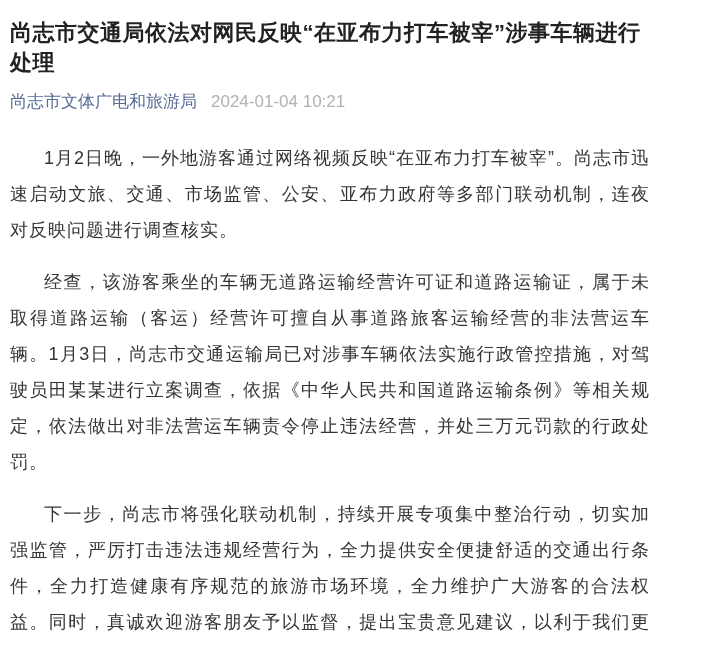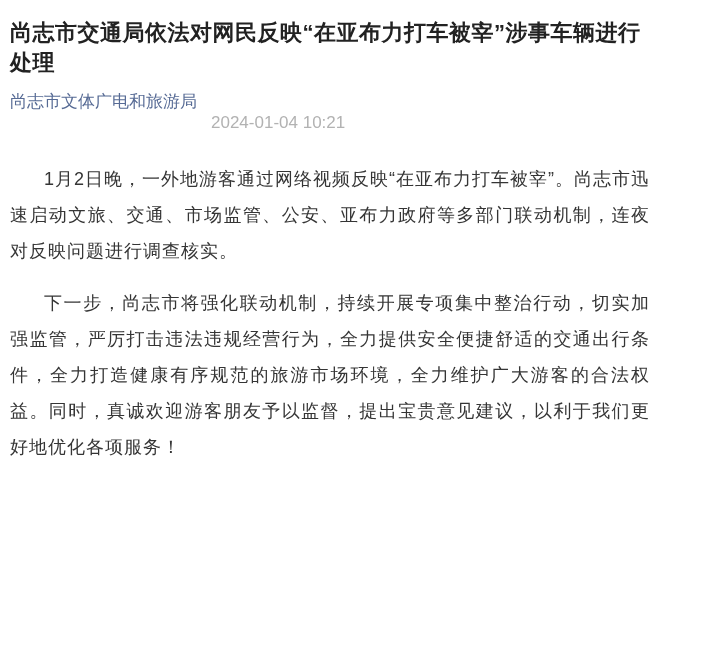--- a/index.html
+++ b/index.html
@@ -20,35 +20,34 @@
   .article-title {
     margin: 2px 0 13px 0;
     font-size: 22px;
     font-weight: 700;
     line-height: 30px;
     letter-spacing: 0.5px;
     color: #222222;
   }
   .meta-row {
     display: flex;
-    align-items: flex-start;
+    align-items: center;
     gap: 14px;
     margin: 0 0 27px 0;
     font-size: 17px;
     line-height: 22px;
     white-space: nowrap;
   }
   .account-link {
     color: #576b95;
     text-decoration: none;
     cursor: pointer;
   }
   .meta-gray {
     color: #b2b2b2;
-    margin-top: 21px;
   }
   .article-body p {
     margin: 0 0 16px 0;
     font-size: 18px;
     line-height: 36px;
     letter-spacing: 1px;
     color: #353535;
     text-align: justify;
     text-indent: 34px;
     word-break: break-all;
@@ -61,16 +60,17 @@
 
   <h1 class="article-title">尚志市交通局依法对网民反映“在亚布力打车被宰”涉事车辆进行处理</h1>
 
   <div class="meta-row">
     <a class="account-link">尚志市文体广电和旅游局</a>
     <span class="meta-gray">2024-01-04 10:21</span>
   </div>
 
   <div class="article-body">
     <p>1月2日晚，一外地游客通过网络视频反映“在亚布力打车被宰”。尚志市迅速启动文旅、交通、市场监管、公安、亚布力政府等多部门联动机制，连夜对反映问题进行调查核实。</p>
+    <p>经查，该游客乘坐的车辆无道路运输经营许可证和道路运输证，属于未取得道路运输（客运）经营许可擅自从事道路旅客运输经营的非法营运车辆。1月3日，尚志市交通运输局已对涉事车辆依法实施行政管控措施，对驾驶员田某某进行立案调查，依据《中华人民共和国道路运输条例》等相关规定，依法做出对非法营运车辆责令停止违法经营，并处三万元罚款的行政处罚。</p>
     <p>下一步，尚志市将强化联动机制，持续开展专项集中整治行动，切实加强监管，严厉打击违法违规经营行为，全力提供安全便捷舒适的交通出行条件，全力打造健康有序规范的旅游市场环境，全力维护广大游客的合法权益。同时，真诚欢迎游客朋友予以监督，提出宝贵意见建议，以利于我们更好地优化各项服务！</p>
   </div>
 
 </div>
 
 </body></html>

